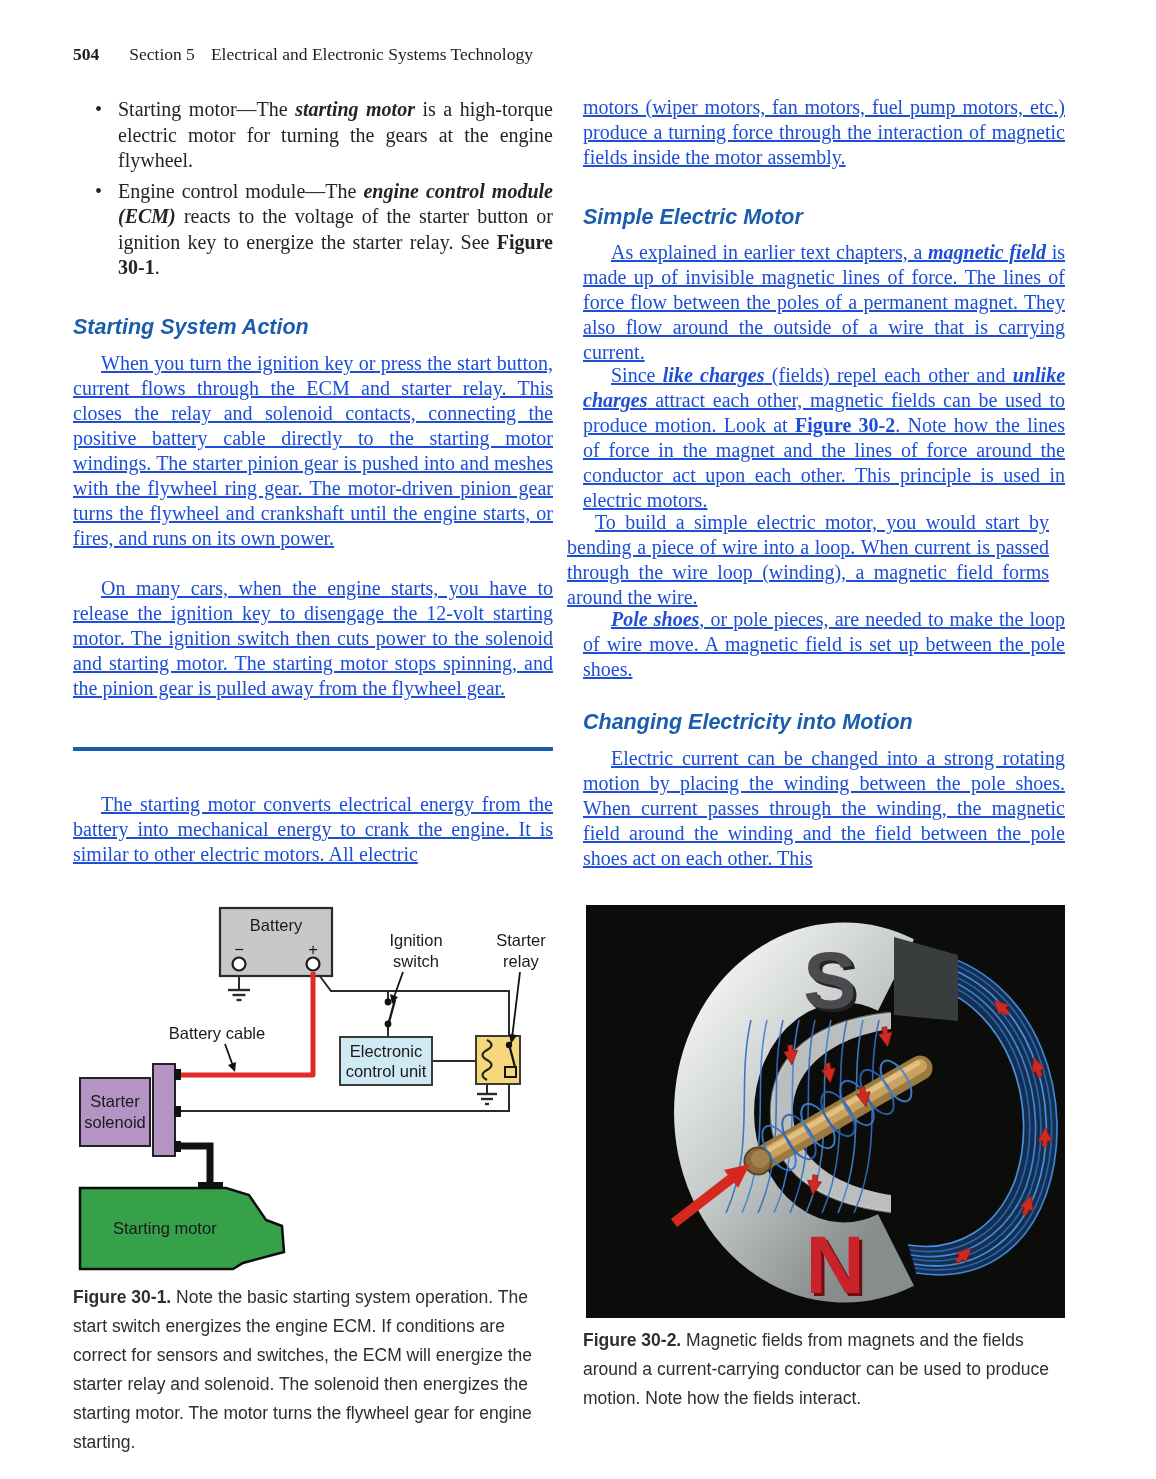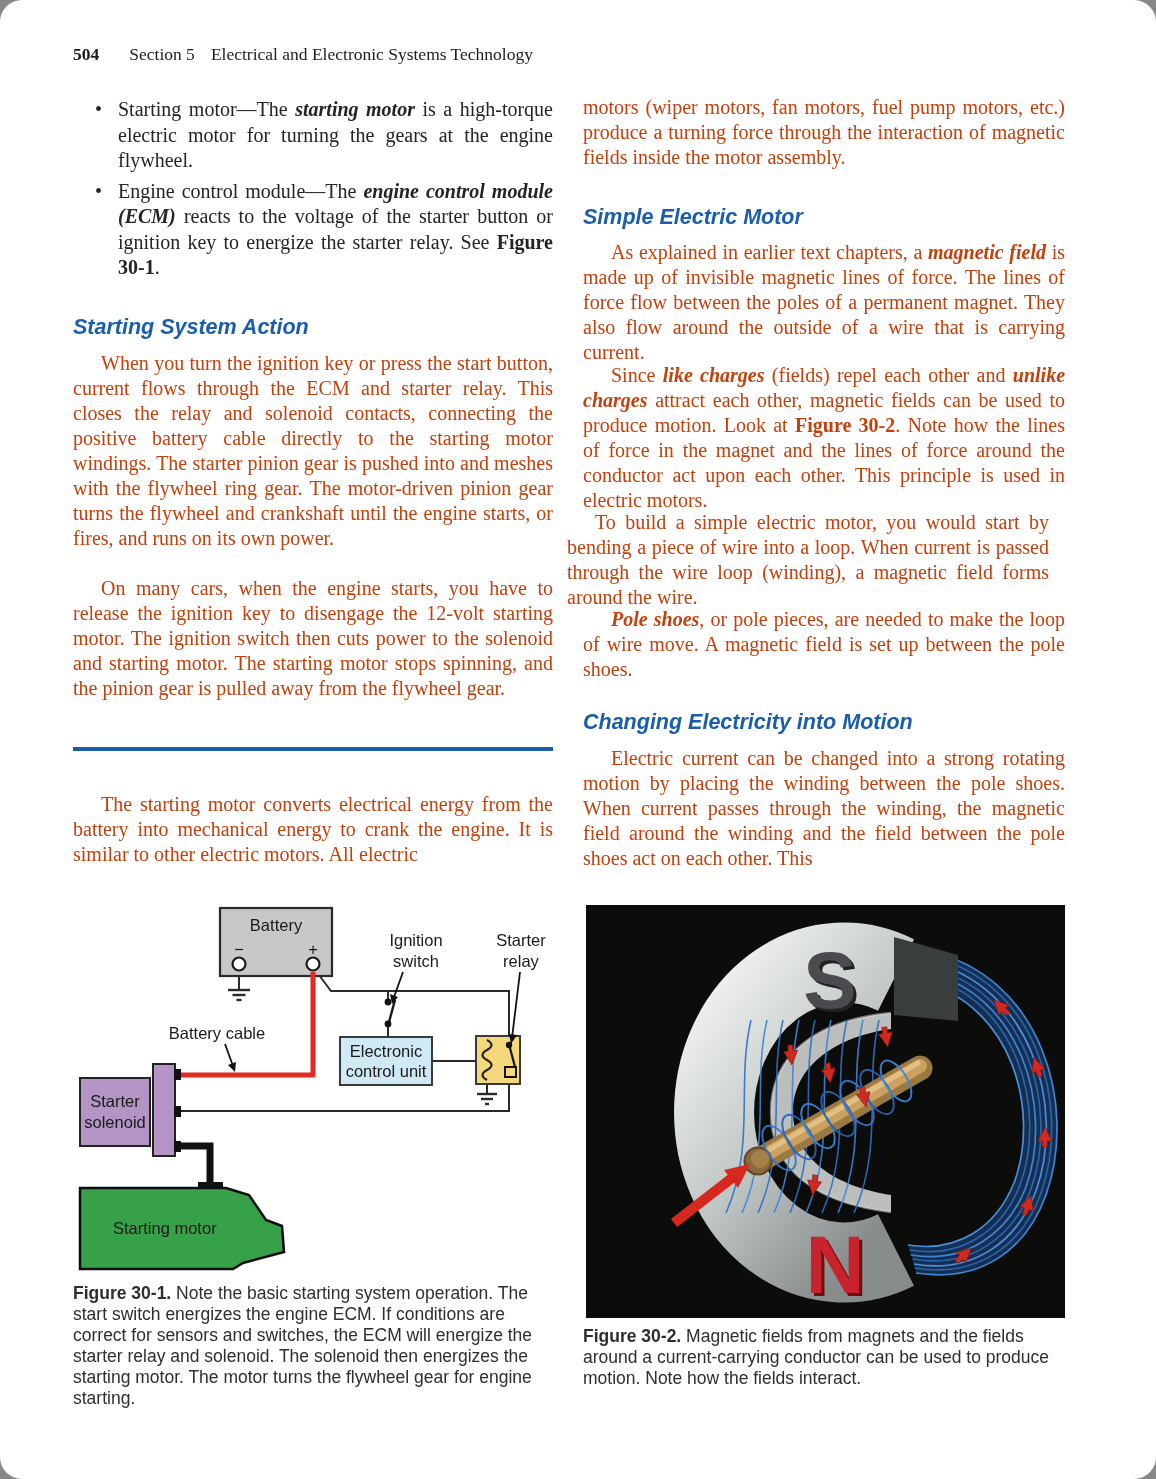--- a/index.html
+++ b/index.html
@@ -1,41 +1,41 @@
 <!DOCTYPE html>
 <html><head>
 <meta charset="utf-8">
 <style>
   html,body{margin:0;padding:0;background:#888;}
   #page{position:relative;width:1156px;height:1479px;background:#ffffff;overflow:hidden;
-        font-family:"Liberation Serif","DejaVu Serif",serif;color:#242424;border-radius:22px;}
+        font-family:"Liberation Serif","DejaVu Serif",serif;color:#242424;}
   .abs{position:absolute;}
   
   #hdr{left:73px;top:44px;font-size:17.5px;color:#1d1d1d;}
   #hdr .pnum{font-weight:bold;}
   #hdr .sec{margin-left:30px;}
   #hdr .btitle{margin-left:16px;}
   
-  .body-par{width:480px;font-size:20px;line-height:25px;text-align:justify;color:#c2410c;}
+  .body-par{width:480px;font-size:20px;line-height:25px;text-align:justify;color:#1d4ed8;text-decoration:underline;}
   .indent{text-indent:28px;}
   .rcol{width:482px;}
   .rt-b{font-weight:bold;}
   .rt-bi{font-weight:bold;font-style:italic;}
   
   .blist{width:480px;}
   .bitem{position:relative;padding-left:45px;font-size:20px;line-height:25.5px;text-align:justify;}
   .bitem + .bitem{margin-top:5px;}
   .bitem::before{content:"•";position:absolute;left:22px;top:0;font-size:20px;}
   
   .subhead{font-family:"Liberation Sans","DejaVu Sans",sans-serif;font-weight:bold;font-style:italic;
            font-size:21.5px;letter-spacing:0px;}
   .mainhead{font-family:"Liberation Sans","DejaVu Sans",sans-serif;font-weight:bold;font-size:25px;}
   .bluerule{width:480px;height:4px;}
   
-  .cap{font-family:"Liberation Sans","DejaVu Sans",sans-serif;font-size:17.5px;line-height:21px;
+  .cap{font-family:"Liberation Sans","DejaVu Sans",sans-serif;font-size:17.5px;line-height:29px;
        color:#2e2e2e;text-align:left;}
   .cap .rt-b{font-weight:bold;}
   
   text.dlab{font-family:"Liberation Sans","DejaVu Sans",sans-serif;font-size:16.5px;fill:#1a1a1a;}
 </style>
 </head>
 <body>
 
 <div id="page">
 

